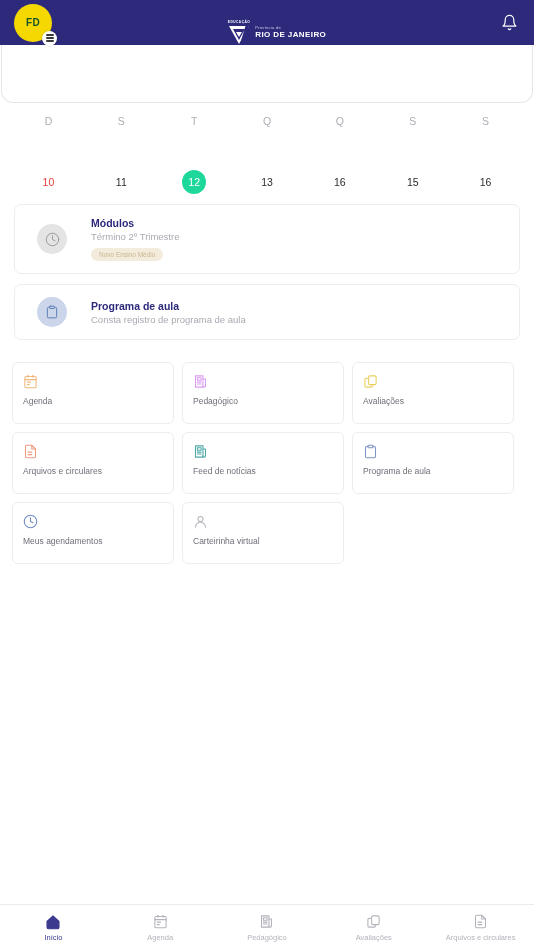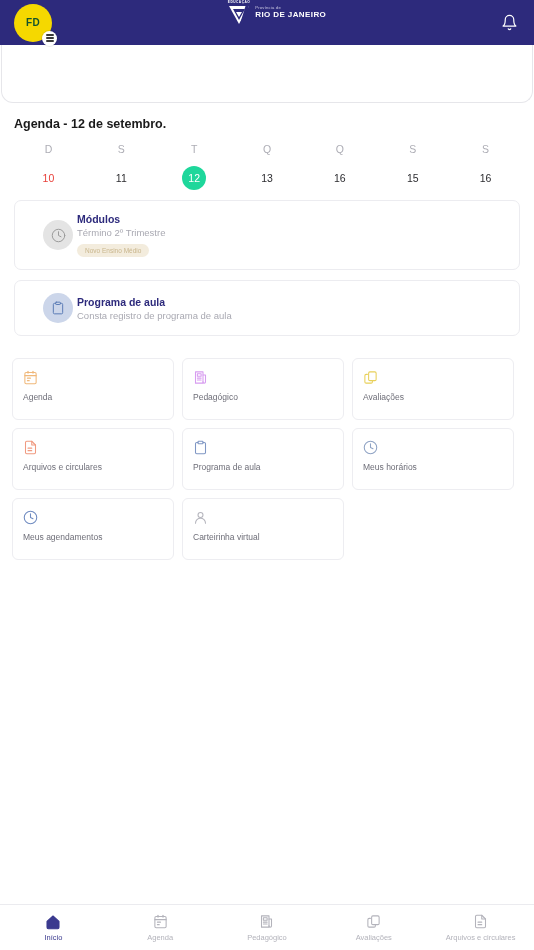--- a/index.html
+++ b/index.html
@@ -30,21 +30,21 @@
     position: absolute; right: -5px; bottom: -4px;
     width: 15px; height: 15px; border-radius: 50%;
     background: #ffffff;
     display: flex; flex-direction: column; align-items: center; justify-content: center;
     gap: 1.5px;
     box-shadow: 0 0 0 1px rgba(0,0,0,.08);
   }
   .avatar-badge i { display:block; width: 8px; height: 1.4px; background: #3a3a3a; border-radius: 1px; }
 
   .brand { position: absolute; left: 0; right: 0; top: 0; bottom: 0;
-           display: flex; align-items: flex-start; justify-content: center; pointer-events: none; margin-left: 20px; }
+           display: flex; align-items: flex-end; justify-content: center; pointer-events: none; margin-left: 20px; }
   .brand-inner { display: flex; align-items: center; gap: 5px; }
   .brand-mark { display:flex; flex-direction: column; align-items:center; }
   .brand-mark .edu { font-size: 3.2px; letter-spacing: .5px; color: #fff; font-weight: 700; margin-bottom: 1px; }
   .brand-text { display: flex; flex-direction: column; justify-content:center; line-height: 1; }
   .brand-text .small { font-size: 4.2px; color: #c9c7e2; letter-spacing: .2px; margin-bottom: 1.5px; }
   .brand-text .big { font-size: 8px; color: #ffffff; font-weight: 700; letter-spacing: .4px; }
 
   .bell { margin-left: auto; width: 22px; height: 22px; display:flex; align-items:center; justify-content:center; }
 
   
@@ -61,31 +61,31 @@
     padding: 14px 0 0 14px;
   }
 
   
   .week { display: flex; padding: 12px 12px 10px; }
   .day { flex: 1; display: flex; flex-direction: column; align-items: center; gap: 11px; }
   .dow { font-size: 10.5px; color: #adadb5; }
   .dnum {
     font-size: 10.5px; color: #2c2c30;
     width: 24px; height: 24px; border-radius: 50%;
-    display: flex; align-items: center; justify-content: center;
+    display: flex; align-items: center; justify-content: center; margin-top: 32px;
   }
   .dnum.red { color: #e8403a; }
   .dnum.today { background: #1ed79b; color: #ffffff; }
 
   
   .events { padding: 0 14px; display: flex; flex-direction: column; gap: 10px; }
   .event-card {
     border: 1px solid #ececf0; border-radius: 7px; background: #fff;
-    display: flex; align-items: center; gap: 4px;
-    padding: 12px 28px; min-height: 48px;
+    display: flex; align-items: center; gap: 24px;
+    padding: 12px 22px; min-height: 48px;
   }
   .ev-icon { width: 30px; height: 30px; border-radius: 50%; flex: none;
              display: flex; align-items: center; justify-content: center; }
   .ev-icon.grey { background: #e4e4e4; }
   .ev-icon.blue { background: #ccd6ea; }
   .ev-body { display: flex; flex-direction: column; gap: 2px; }
   .ev-title { font-size: 10.5px; font-weight: 700; color: #2d2a7c; }
   .ev-sub { font-size: 9.5px; color: #a9a9b2; }
   .ev-tag {
     align-self: flex-start; margin-top: 4px;
@@ -151,21 +151,20 @@
     <div class="bell">
       <svg width="17" height="17" viewBox="0 0 24 24" fill="none" stroke="#ffffff" stroke-width="1.7" stroke-linecap="round" stroke-linejoin="round">
         <path d="M18 8a6 6 0 0 0-12 0c0 7-3 9-3 9h18s-3-2-3-9"></path>
         <path d="M13.7 21a2 2 0 0 1-3.4 0"></path>
       </svg>
     </div>
   </div>
 
   <div class="top-panel"></div>
 
-  <div class="agenda-title">Agenda - 12 de setembro.</div>
 
   <div class="week">
     <div class="day">
       <span class="dow">D</span>
       <span class="dnum red">10</span>
     </div>
     <div class="day">
       <span class="dow">S</span>
       <span class="dnum">11</span>
     </div>
@@ -267,41 +266,44 @@
           <path d="M14 2H6a2 2 0 0 0-2 2v16a2 2 0 0 0 2 2h12a2 2 0 0 0 2-2V8z"></path>
           <polyline points="14 2 14 8 20 8"></polyline>
           <line x1="8" y1="13" x2="14" y2="13"></line>
             <line x1="8" y1="17" x2="14" y2="17"></line>
         </svg>
       </span>
       <span class="tile-label">Arquivos e circulares</span>
     </div>
 
 
+    <div class="tile">
+      <span class="tile-icon">
+        <svg width="15" height="15" viewBox="0 0 24 24" fill="none" stroke="#4fa8a8" stroke-width="1.7" stroke-linecap="round" stroke-linejoin="round">
+          <path d="M4 3h12v18H4z"></path>
+            <path d="M16 8h4v11a2 2 0 0 1-4 0"></path>
+          <rect x="7" y="6" width="6" height="4"></rect>
+            <line x1="7" y1="13" x2="13" y2="13"></line>
+          <line x1="7" y1="16" x2="13" y2="16"></line>
+        </svg>
+      </span>
+      <span class="tile-label">Feed de notícias</span>
+    </div>
 
     <div class="tile">
       <span class="tile-icon">
         <svg width="15" height="15" viewBox="0 0 24 24" fill="none" stroke="#7f96c4" stroke-width="1.7" stroke-linecap="round" stroke-linejoin="round">
           <path d="M16 4h2a2 2 0 0 1 2 2v14a2 2 0 0 1-2 2H6a2 2 0 0 1-2-2V6a2 2 0 0 1 2-2h2"></path>
           <rect x="8" y="2" width="8" height="4" rx="1"></rect>
         </svg>
       </span>
       <span class="tile-label">Programa de aula</span>
     </div>
 
 
-    <div class="tile">
-      <span class="tile-icon">
-        <svg width="15" height="15" viewBox="0 0 24 24" fill="none" stroke="#8fa3c4" stroke-width="1.7" stroke-linecap="round" stroke-linejoin="round">
-          <circle cx="12" cy="12" r="10"></circle>
-            <polyline points="12 6 12 12 16 14"></polyline>
-        </svg>
-      </span>
-      <span class="tile-label">Meus horários</span>
-    </div>
 
     <div class="tile">
       <span class="tile-icon">
         <svg width="15" height="15" viewBox="0 0 24 24" fill="none" stroke="#6f8bc0" stroke-width="1.7" stroke-linecap="round" stroke-linejoin="round">
           <circle cx="12" cy="12" r="10"></circle>
             <polyline points="12 6 12 12 16 14"></polyline>
         </svg>
       </span>
       <span class="tile-label">Meus agendamentos</span>
     </div>

